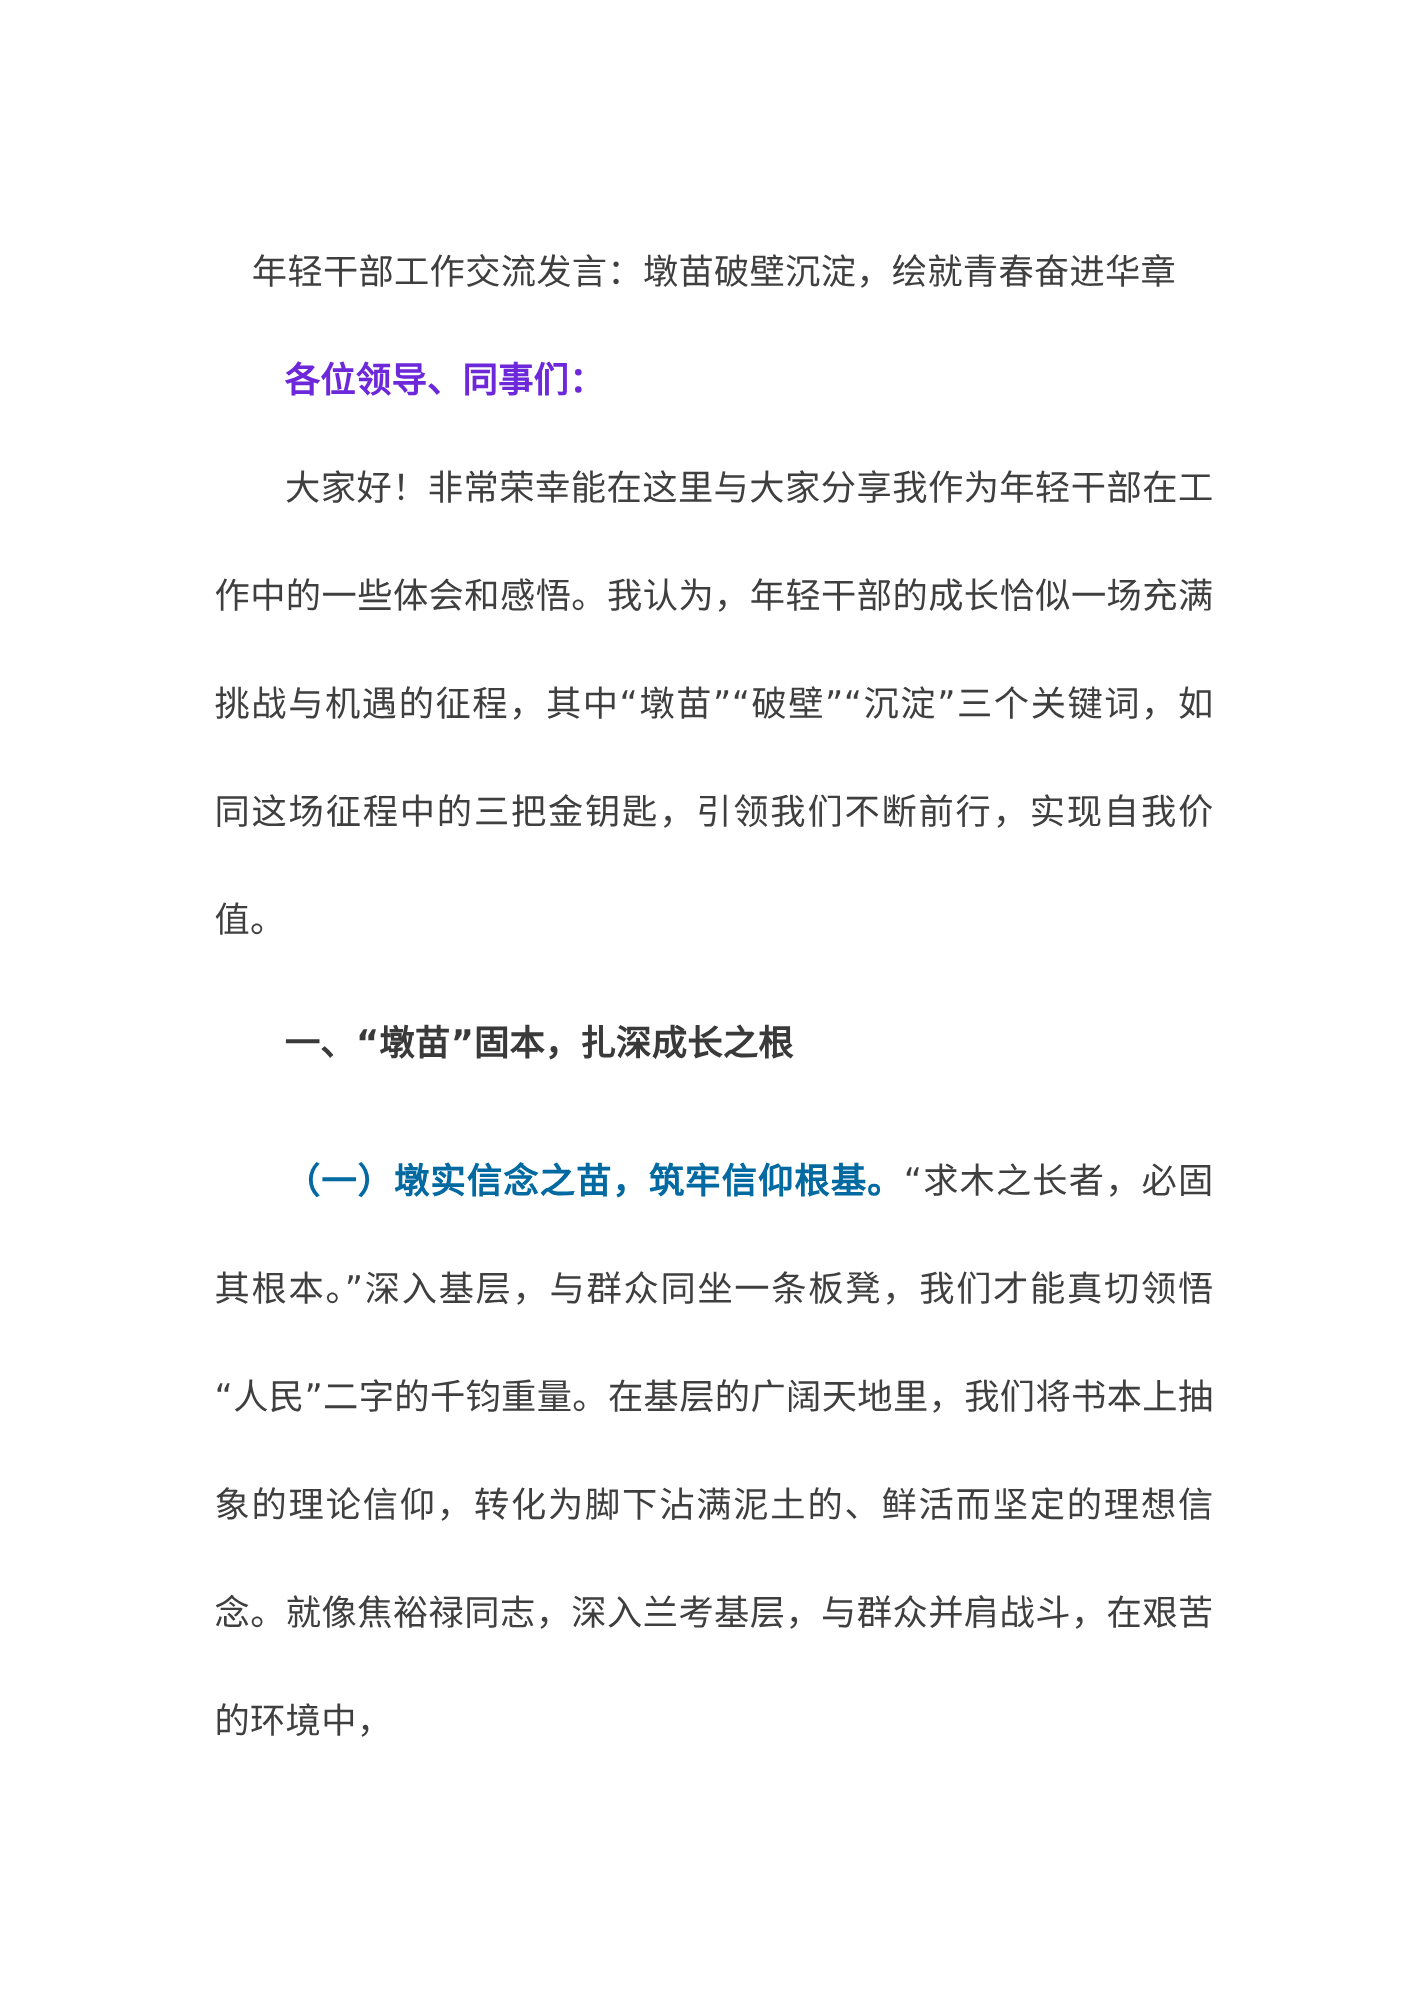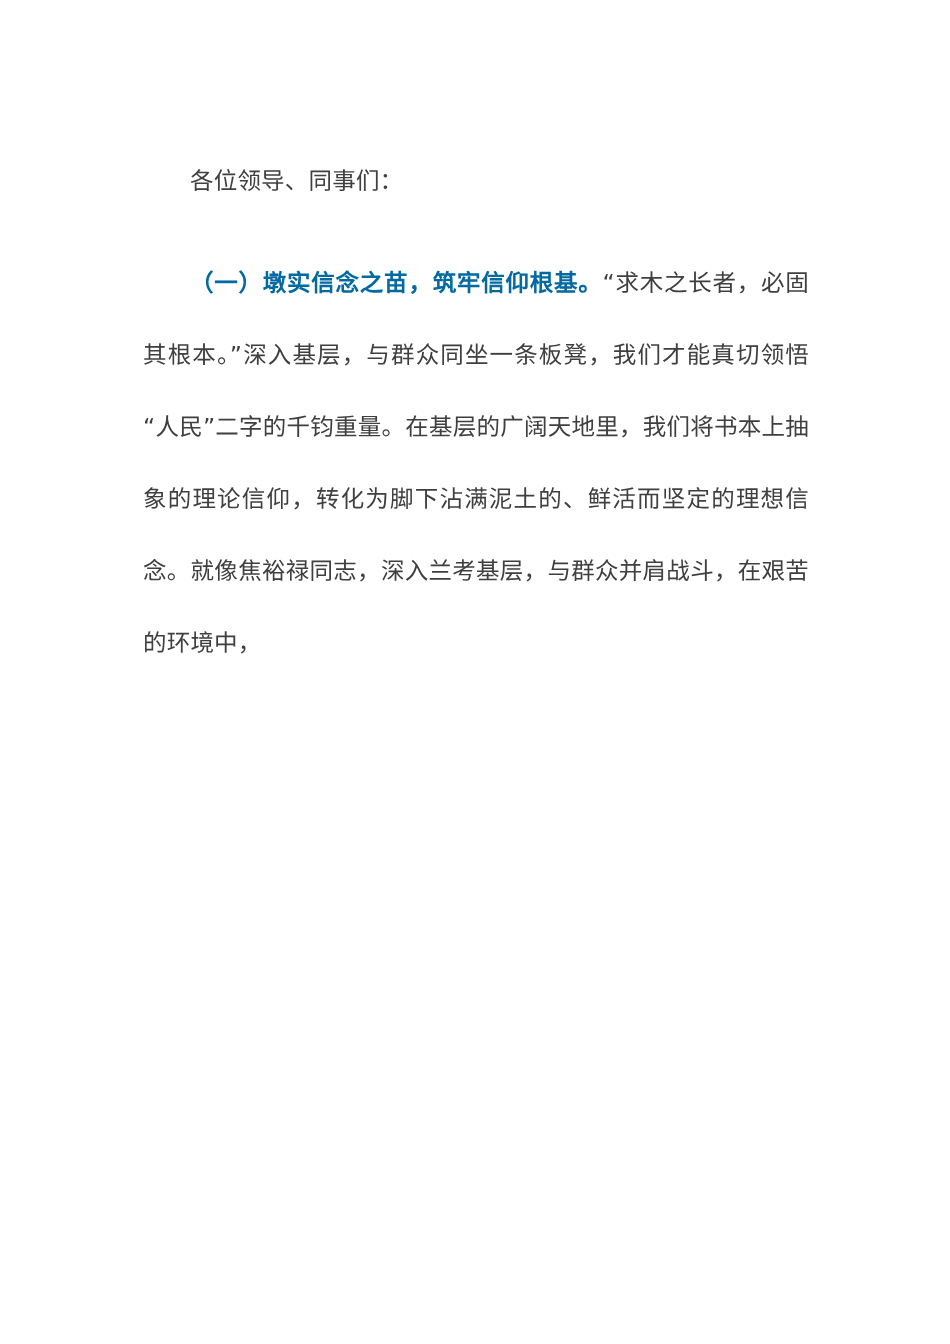--- a/index.html
+++ b/index.html
@@ -52,25 +52,25 @@
     color: #3f3f3f;
     letter-spacing: 0.2px;
     margin: 0;
     font-weight: 400;
   }
 
   .salutation {
     font-size: 23.5px;
     line-height: 72px;
     height: 72px;
-    color: #404040;
+    color: #6d28d9;
     letter-spacing: 0.2px;
     margin: 0;
     text-indent: 2em;
-    font-weight: 400;
+    font-weight: 700;
   }
 
   .para {
     margin: 0;
     text-indent: 2em;
     font-weight: 400;
   }
 
   .section-heading {
     font-size: 23.5px;
@@ -90,26 +90,29 @@
   
   .gap-sm { height: 10px; }
 </style>
 </head>
 <body>
 
 <div class="page">
 
   <div class="doc-body">
 
+    <h1 class="doc-title">年轻干部工作交流发言：墩苗破壁沉淀，绘就青春奋进华章</h1>
 
     <p class="salutation">各位领导、同事们：</p>
 
+    <p class="line-block para">大家好！非常荣幸能在这里与大家分享我作为年轻干部在工作中的一些体会和感悟。我认为，年轻干部的成长恰似一场充满挑战与机遇的征程，其中“墩苗”“破壁”“沉淀”三个关键词，如同这场征程中的三把金钥匙，引领我们不断前行，实现自我价值。</p>
 
     <div class="gap-sm"></div>
 
+    <h2 class="section-heading">一、“墩苗”固本，扎深成长之根</h2>
 
     <div class="gap-sm"></div>
 
 
     <div class="gap-sm"></div>
 
     <p class="line-block para">
       <span class="lead-bold">（一）墩实信念之苗，筑牢信仰根基。</span><span>“求木之长者，必固其根本。”深入基层，与群众同坐一条板凳，我们才能真切领悟“人民”二字的千钧重量。在基层的广阔天地里，我们将书本上抽象的理论信仰，转化为脚下沾满泥土的、鲜活而坚定的理想信念。就像焦裕禄同志，深入兰考基层，与群众并肩战斗，在艰苦的环境中，</span>
     </p>
 

